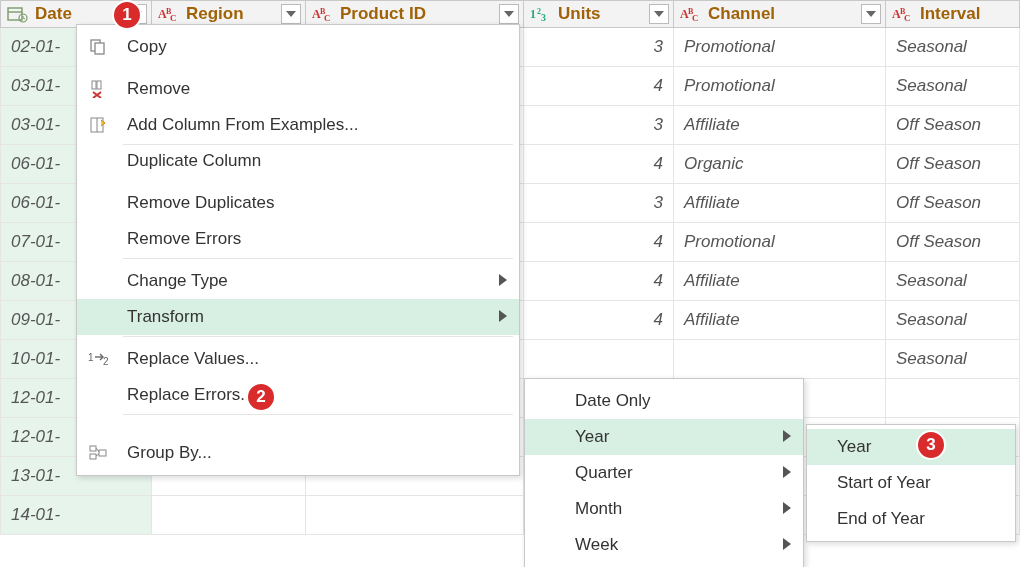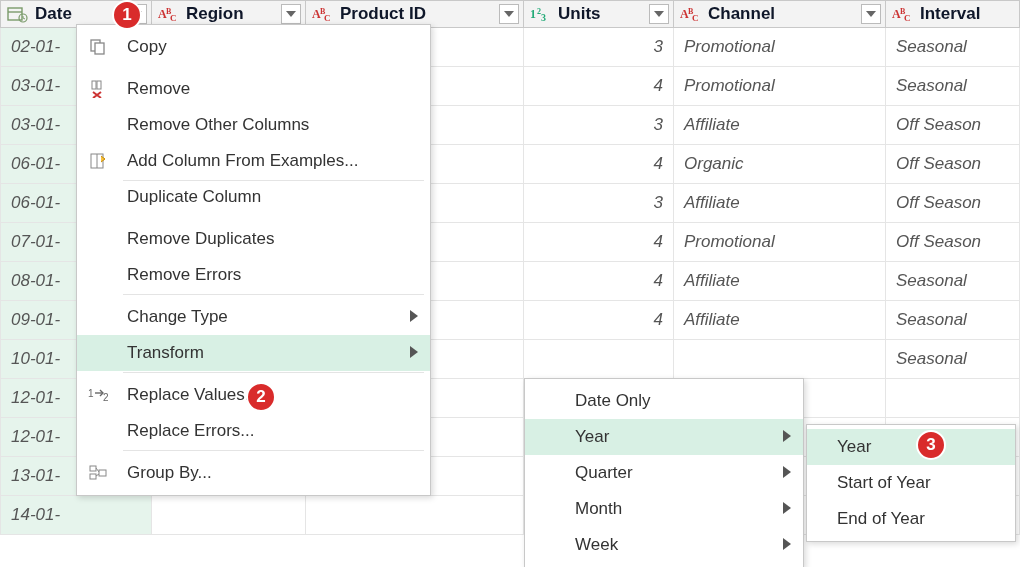--- a/index.html
+++ b/index.html
@@ -25,21 +25,21 @@
   }
   .hcell {
     background: #f3f3f3;
     border: 1px solid #c8c8c8;
     border-left: none;
     display: flex;
     align-items: center;
     padding: 0 6px 0 6px;
     position: relative;
     font-weight: 600;
-    color: #0f172a;
+    color: #a16207;
     flex-shrink: 0;
     white-space: nowrap;
   }
   .hcell:first-child { border-left: 1px solid #c8c8c8; }
   .type-ico { width: 22px; height: 18px; display: inline-flex; align-items: center; justify-content: center; margin-right: 6px; }
   .type-ico svg { width: 22px; height: 18px; }
   .filter-btn {
     position: absolute;
     right: 4px;
     top: 3px;
@@ -108,21 +108,21 @@
     position:absolute;
     left:10px; top:50%; transform:translateY(-50%);
     width:22px; height:22px;
     display:flex; align-items:center; justify-content:center;
   }
   .ctx-item .arrow {
     position:absolute;
     right:12px; top:50%; transform:translateY(-50%);
   }
   .ctx-item.hover { background:#d8f0e4;align-items:center; }
-  .ctx-menu.main { top: 24px; left: 76px; width: 355px; }
+  .ctx-menu.main { top: 24px; left: 76px; width: 444px; }
   .ctx-menu.sub1 { top: 378px; left: 524px; width: 280px; }
   .ctx-menu.sub2 { top: 424px; left: 806px; width: 210px; }
 
   
   .badge {
     position:absolute;
     width:30px; height:30px;
     border-radius:50%;
     background:#d92b2b;
     border:2px solid #fff;
@@ -350,23 +350,20 @@
   <div class="ctx-item" style="margin-top:6px;">
     <span class="mi-icon">
         <svg width="18" height="18" viewBox="0 0 18 18">
           <rect x="3" y="1" width="4" height="8" fill="none" stroke="#888"></rect>
           <rect x="8" y="1" width="4" height="8" fill="none" stroke="#888"></rect>
           <path d="M4 12 L12 18 M12 12 L4 18" stroke="#c33" stroke-width="2"></path>
         </svg>
       </span>
     <span>Remove</span>
   </div>
-  <div class="ctx-item">
-    <span>Remove Other Columns</span>
-  </div>
   <div class="ctx-item sep-after">
     <span class="mi-icon">
         <svg width="18" height="18" viewBox="0 0 18 18">
           <rect x="2" y="2" width="12" height="14" fill="none" stroke="#888"></rect>
           <line x1="8" y1="2" x2="8" y2="16" stroke="#888"></line>
           <path d="M12 4 l4 3 l-4 3" fill="#f7c141" stroke="#c98b00"></path>
         </svg>
       </span>
     <span>Add Column From Examples...</span>
   </div>
@@ -398,21 +395,21 @@
           <path d="M7 6 L14 6" stroke="#666" stroke-width="1.4"></path>
           <path d="M12 3 L15 6 L12 9" fill="none" stroke="#666" stroke-width="1.4"></path>
           <text x="15" y="14" font-size="10" fill="#666">2</text>
         </svg>
       </span>
     <span>Replace Values...</span>
   </div>
   <div class="ctx-item sep-after">
     <span>Replace Errors...</span>
   </div>
-  <div class="ctx-item" style="margin-top:6px;">
+  <div class="ctx-item" style="margin-top:22px;">
     <span class="mi-icon">
         <svg width="18" height="18" viewBox="0 0 18 18">
           <rect x="1" y="2" width="6" height="5" fill="none" stroke="#888"></rect>
           <rect x="1" y="10" width="6" height="5" fill="none" stroke="#888"></rect>
           <rect x="10" y="6" width="7" height="6" fill="none" stroke="#888"></rect>
           <line x1="7" y1="4" x2="10" y2="8" stroke="#888"></line>
           <line x1="7" y1="12" x2="10" y2="10" stroke="#888"></line>
         </svg>
       </span>
     <span>Group By...</span>

